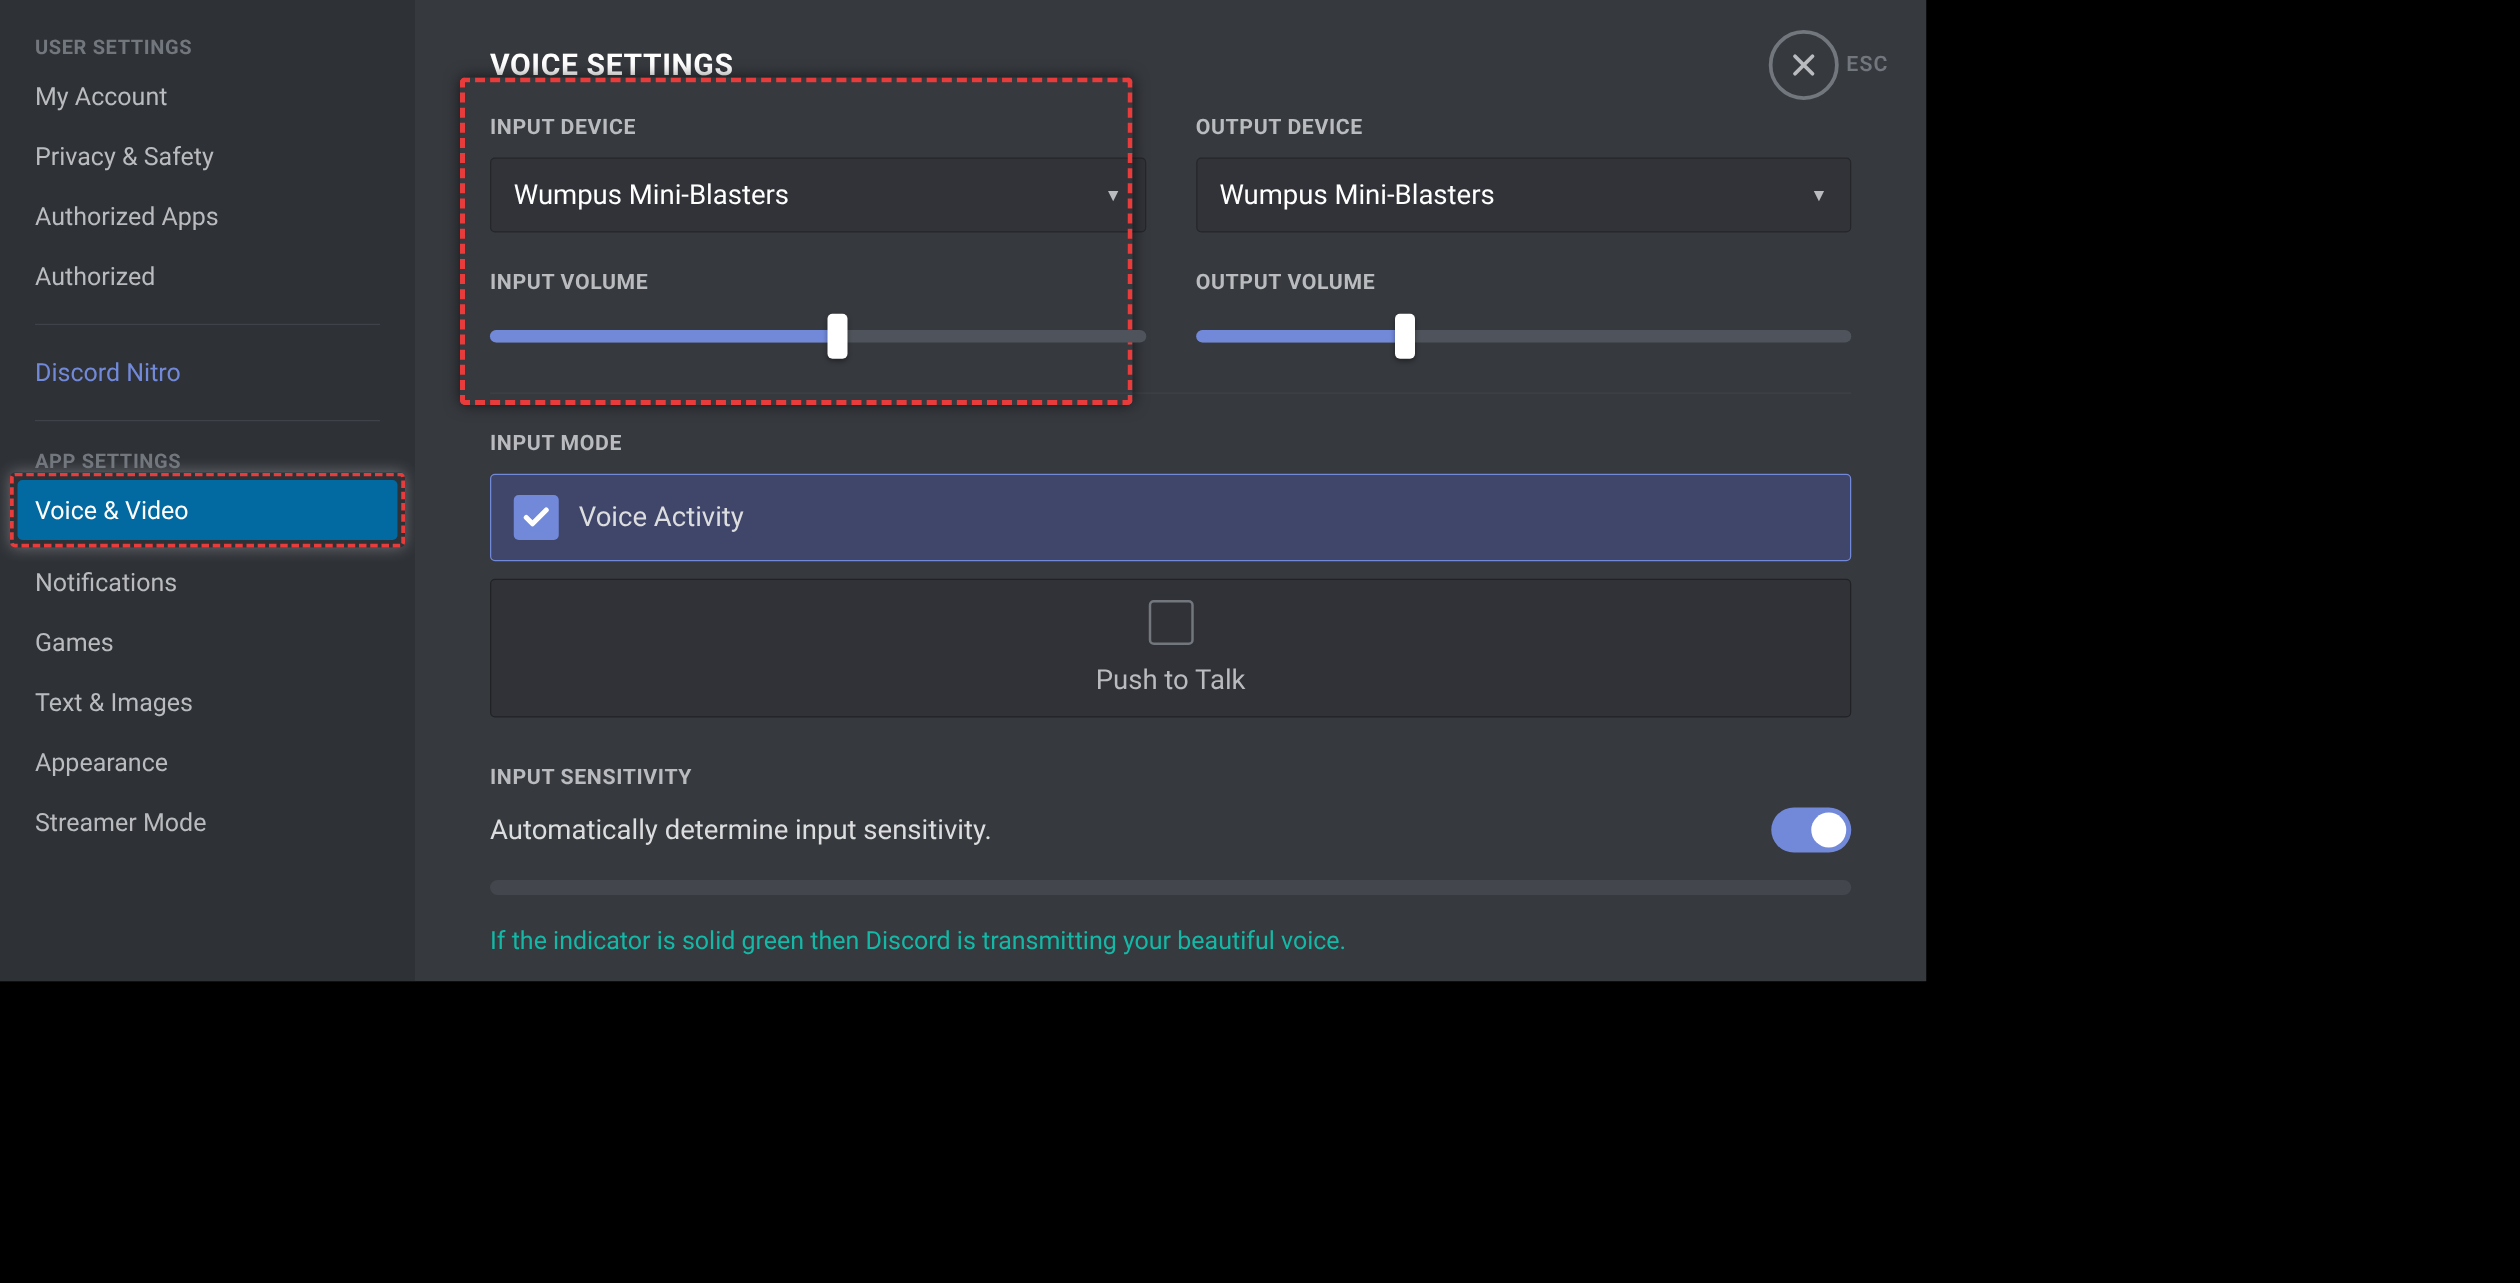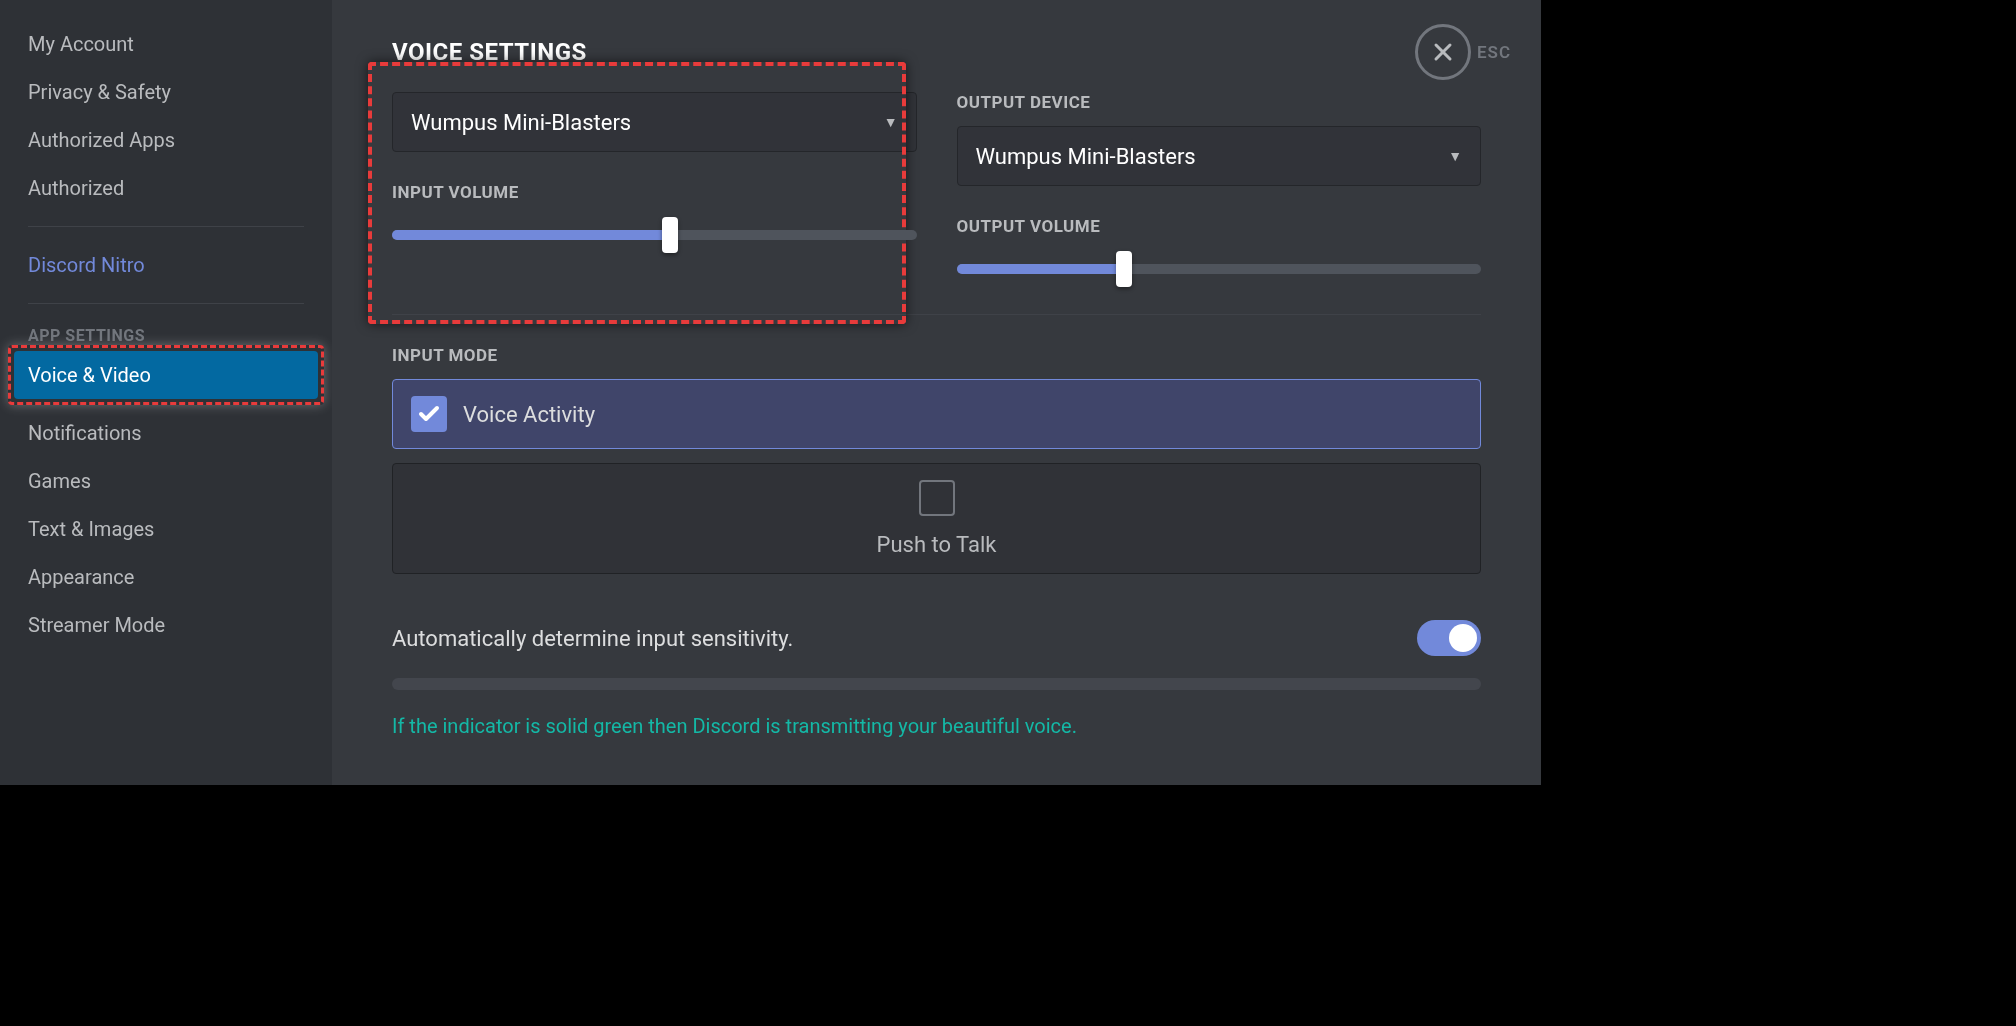--- a/index.html
+++ b/index.html
@@ -234,20 +234,21 @@
     letter-spacing:1px;
     color:#72767d;
   }
 </style>
 </head>
 <body>
 
 <div class="app">
 
   <aside class="sidebar">
+    <div class="section-header">USER SETTINGS</div>
     <div class="nav-item">My Account</div>
     <div class="nav-item">Privacy &amp; Safety</div>
     <div class="nav-item">Authorized Apps</div>
     <div class="nav-item">Authorized</div>
     <div class="divider"></div>
     <div class="nav-item nitro">Discord Nitro</div>
     <div class="divider"></div>
     <div class="section-header">APP SETTINGS</div>
 
     <div class="highlight-sidebar">
@@ -262,20 +263,21 @@
   </aside>
 
   <main class="main">
     <h1 class="page-title">VOICE SETTINGS</h1>
 
     <div class="device-row">
 
       <div class="input-highlight" style="left:-24px; top:-30px; width:538px; height:262px;"></div>
 
       <div class="col">
+        <div class="field-label">INPUT DEVICE</div>
         <div class="select">
           <span>Wumpus Mini-Blasters</span>
           <span class="chevron">▼</span>
         </div>
         <div class="field-label">INPUT VOLUME</div>
         <div class="slider-track">
           <div class="track-bg"></div>
           <div class="track-fill" id="inp-fill" style="width: 53%;"></div>
           <div class="thumb" id="inp-thumb" style="left: 53%;"></div>
         </div>
@@ -308,20 +310,21 @@
       </div>
       <span class="mode-label">Voice Activity</span>
     </div>
 
     <div class="mode-box unselected">
       <div class="check off"></div>
       <span class="mode-label">Push to Talk</span>
     </div>
 
     <div style="height:24px"></div>
+    <div class="field-label">INPUT SENSITIVITY</div>
 
     <div class="sens-row">
       <span class="sens-text">Automatically determine input sensitivity.</span>
       <div class="toggle">
         <div class="toggle-knob"></div>
       </div>
     </div>
 
     <div class="sens-bar"></div>
 

